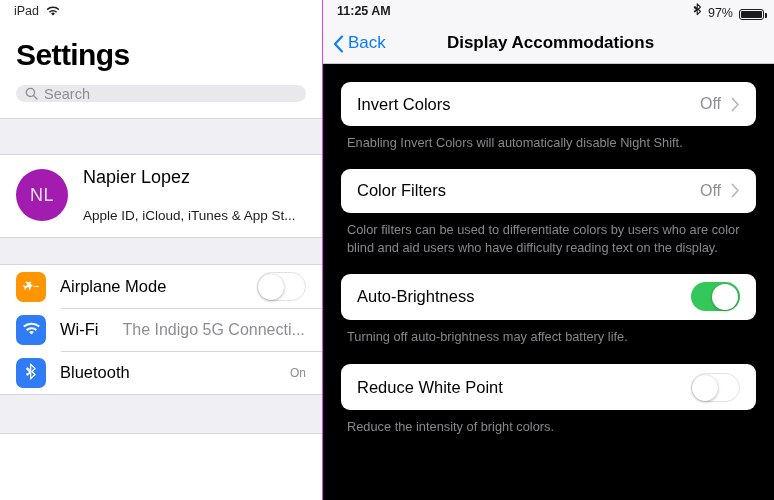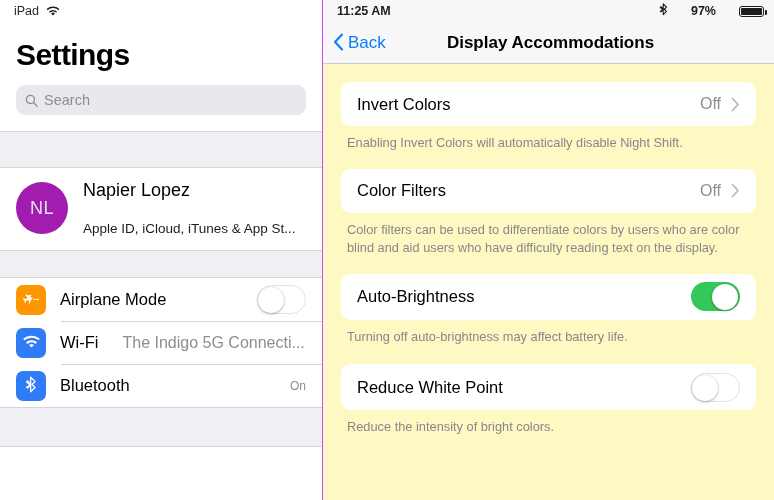--- a/index.html
+++ b/index.html
@@ -26,21 +26,21 @@
     font-size: 12.5px; color: #2a2a2c; font-weight: 400;
   }
   .sb-status .wifi-ic { display: inline-flex; align-items: center; }
   .settings-title {
     font-size: 30px; font-weight: bold; color: #000;
     letter-spacing: -0.6px;
     padding: 16px 16px 0 16px;
   }
   .search-wrap { padding: 13px 16px 0 16px; }
   .search-box {
-    height: 30px; background: #e8e8ed; border-radius: 9px;
+    height: 17px; background: #e8e8ed; border-radius: 9px;
     display: flex; align-items: center; padding: 0 9px; gap: 6px;
   }
   .search-box .mag { flex: 0 0 auto; display: flex; }
   .search-ph { font-size: 14.5px; color: #8d8d93; }
   .gap-band {
     background: #efeff4;
     border-top: 1px solid #d6d6da;
     border-bottom: 1px solid #d6d6da;
   }
   .gap-1 { height: 37px; margin-top: 16px; }
@@ -92,52 +92,52 @@
   .knob {
     position: absolute; top: 1px; width: 26px; height: 26px;
     border-radius: 50%; background: #fff;
     box-shadow: 0 1px 3px rgba(0,0,0,.28), 0 0 1px rgba(0,0,0,.18);
   }
   .toggle.off .knob { left: 0px; }
   .toggle.on .knob { left: 21px; top: 1.5px; }
 
   
   .detail {
-    width: 451px; height: 500px; background: #fef9c3;
+    width: 451px; height: 500px; background: #000000;
     display: flex; flex-direction: column; overflow: hidden;
   }
   .d-status {
     height: 22px; display: flex; align-items: center;
     padding: 0 10px 0 0; background: #f7f7f9;
     font-size: 12.5px; font-weight: bold; color: #1c1c1e;
   }
   .d-time { margin-left: 14px; }
   .d-status-right {
-    margin-left: auto; display: flex; align-items: center; gap: 23px;
-    font-weight: bold;
+    margin-left: auto; display: flex; align-items: flex-end; gap: 6px;
+    font-weight: normal;
   }
   .batt {
     width: 25px; height: 11px; border: 1px solid #1c1c1e;
     border-radius: 3px; position: relative; display: inline-block;
   }
   .batt::after {
     content: ""; position: absolute; right: -3.5px; top: 3px;
     width: 2px; height: 5px; background: #1c1c1e; border-radius: 0 1px 1px 0;
   }
   .batt-fill {
     position: absolute; left: 1px; top: 1px; bottom: 1px;
     width: 90%; background: #1c1c1e; border-radius: 1px;
   }
   .navbar {
     height: 42px; background: #f7f7f9;
     border-bottom: 1px solid #c9c9ce;
     display: flex; align-items: center; position: relative;
   }
   .back-btn {
-    display: flex; align-items: flex-start; gap: 4px;
+    display: flex; align-items: flex-end; gap: 4px;
     padding-left: 10px; color: #0a7cff; font-size: 17px;
   }
   .nav-title {
     position: absolute; left: 4px; right: 0; text-align: center;
     font-size: 17px; font-weight: bold; color: #000;
     pointer-events: none;
   }
   .d-body { padding: 18px 18px 0 18px; }
   .card {
     background: #fff; border-radius: 9px;

